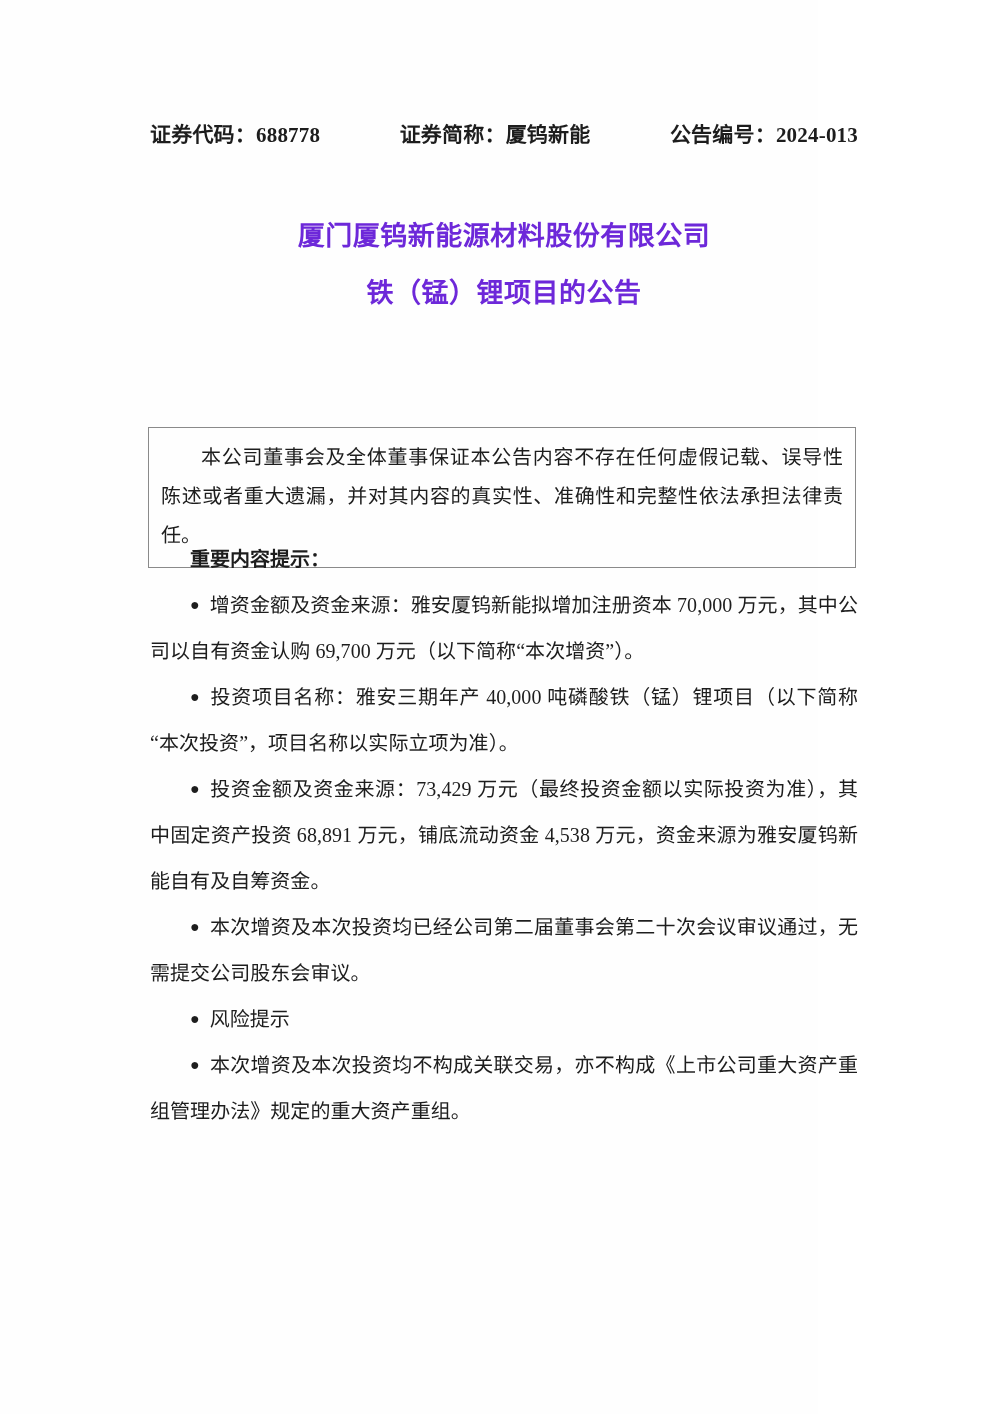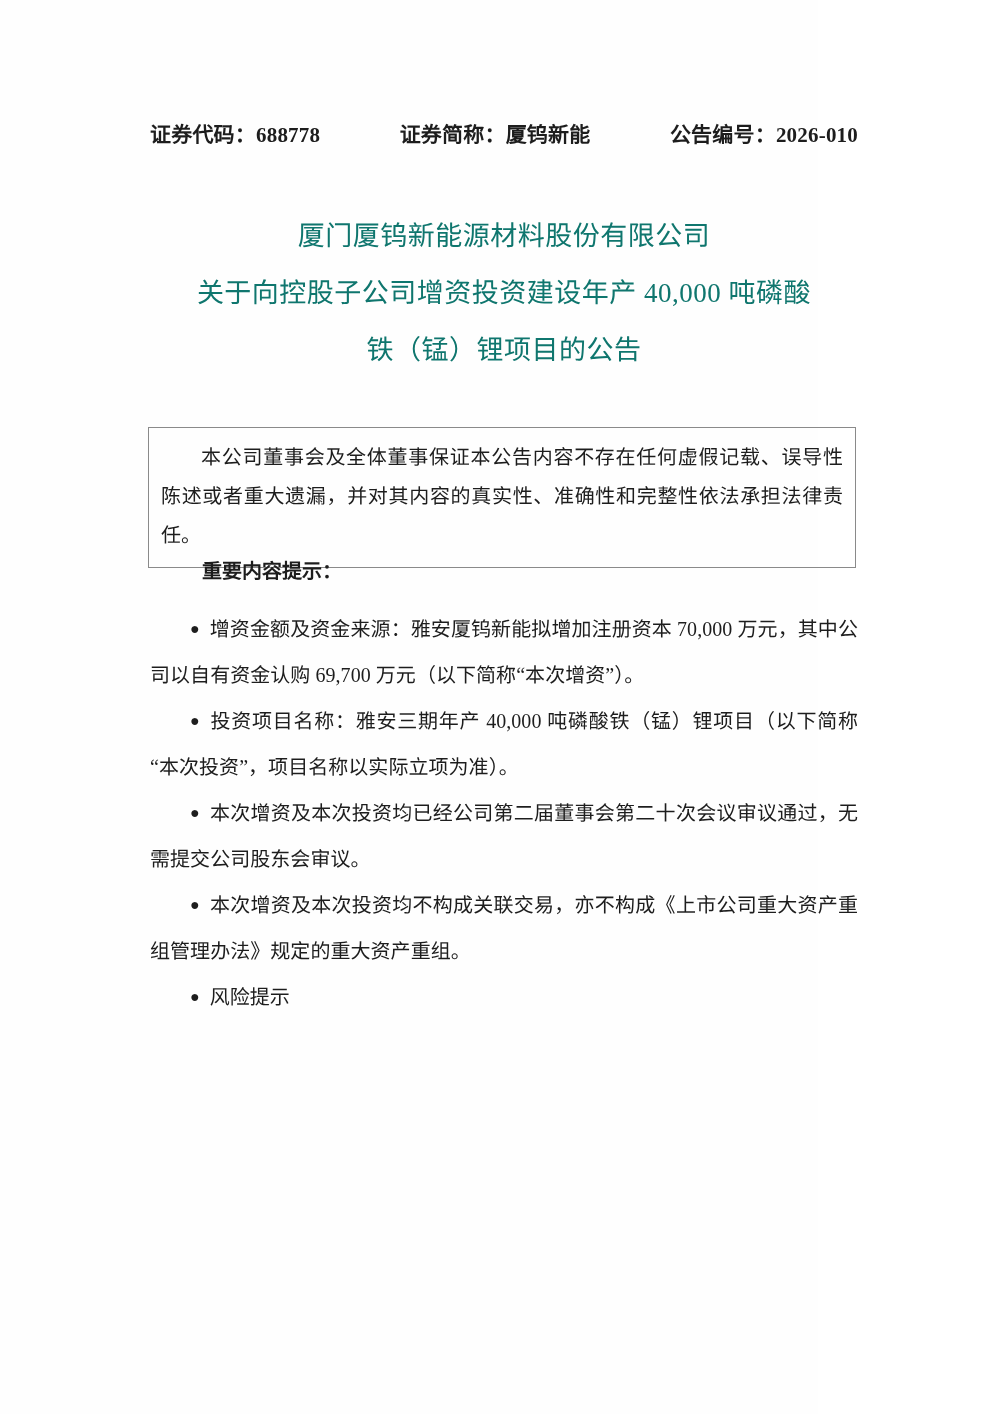--- a/index.html
+++ b/index.html
@@ -44,23 +44,23 @@
     font-family: "Liberation Serif", serif;
   }
 
   
   .doc-title {
     position: absolute;
     left: 150px;
     top: 208px;
     width: 708px;
     text-align: center;
-    color: #0f766e;
+    color: #6d28d9;
     font-size: 27px;
-    font-weight: normal;
+    font-weight: bold;
     line-height: 57px;
     letter-spacing: 0.5px;
   }
   .doc-title .tline { display: block; white-space: nowrap; }
 
   
   .disclaimer-box {
     position: absolute;
     left: 148px;
     top: 427px;
@@ -84,21 +84,21 @@
     position: absolute;
     left: 150px;
     top: 536px;
     width: 708px;
   }
   .section-heading {
     font-size: 20px;
     font-weight: bold;
     line-height: 46px;
     text-indent: 2em;
-    margin: 12px;
+    margin: 0;
   }
   .bullet-para {
     margin: 0;
     font-size: 20px;
     line-height: 46px;
     text-align: justify;
     text-justify: inter-ideograph;
     text-indent: 2em;
     letter-spacing: 0.05px;
   }
@@ -118,45 +118,45 @@
   }
 </style>
 </head>
 <body>
 
 <div class="page">
 
   <div class="doc-header">
     <span class="hdr-cell"><span>证券代码：</span><span class="val">688778</span></span>
     <span class="hdr-cell"><span>证券简称：</span><span class="val">厦钨新能</span></span>
-    <span class="hdr-cell"><span>公告编号：</span><span class="val">2026-010</span></span>
+    <span class="hdr-cell"><span>公告编号：</span><span class="val">2024-013</span></span>
   </div>
 
   <div class="doc-title">
     <span class="tline">厦门厦钨新能源材料股份有限公司</span>
-    <span class="tline">关于向控股子公司增资投资建设年产 40,000 吨磷酸</span>
     <span class="tline">铁（锰）锂项目的公告</span>
   </div>
 
   <div class="disclaimer-box">
     <p>本公司董事会及全体董事保证本公告内容不存在任何虚假记载、误导性陈述或者重大遗漏，并对其内容的真实性、准确性和完整性依法承担法律责任。</p>
   </div>
 
   <div class="body-block">
 
     <p class="section-heading">重要内容提示：</p>
 
 
     <p class="bullet-para"><span class="bullet-dot">●</span><span>增资金额及资金来源：雅安厦钨新能拟增加注册资本 70,000 万元，其中公司以自有资金认购 69,700 万元（以下简称“本次增资”）。</span></p>
 
     <p class="bullet-para"><span class="bullet-dot">●</span><span>投资项目名称：雅安三期年产 40,000 吨磷酸铁（锰）锂项目（以下简称“本次投资”，项目名称以实际立项为准）。</span></p>
 
+    <p class="bullet-para"><span class="bullet-dot">●</span><span>投资金额及资金来源：73,429 万元（最终投资金额以实际投资为准），其中固定资产投资 68,891 万元，铺底流动资金 4,538 万元，资金来源为雅安厦钨新能自有及自筹资金。</span></p>
 
     <p class="bullet-para"><span class="bullet-dot">●</span><span>本次增资及本次投资均已经公司第二届董事会第二十次会议审议通过，无需提交公司股东会审议。</span></p>
 
+    <p class="bullet-para"><span class="bullet-dot">●</span><span>风险提示</span></p>
+
     <p class="bullet-para"><span class="bullet-dot">●</span><span>本次增资及本次投资均不构成关联交易，亦不构成《上市公司重大资产重组管理办法》规定的重大资产重组。</span></p>
-
-    <p class="bullet-para"><span class="bullet-dot">●</span><span>风险提示</span></p>
 
 
   </div>
 
 </div>
 
 </body></html>

